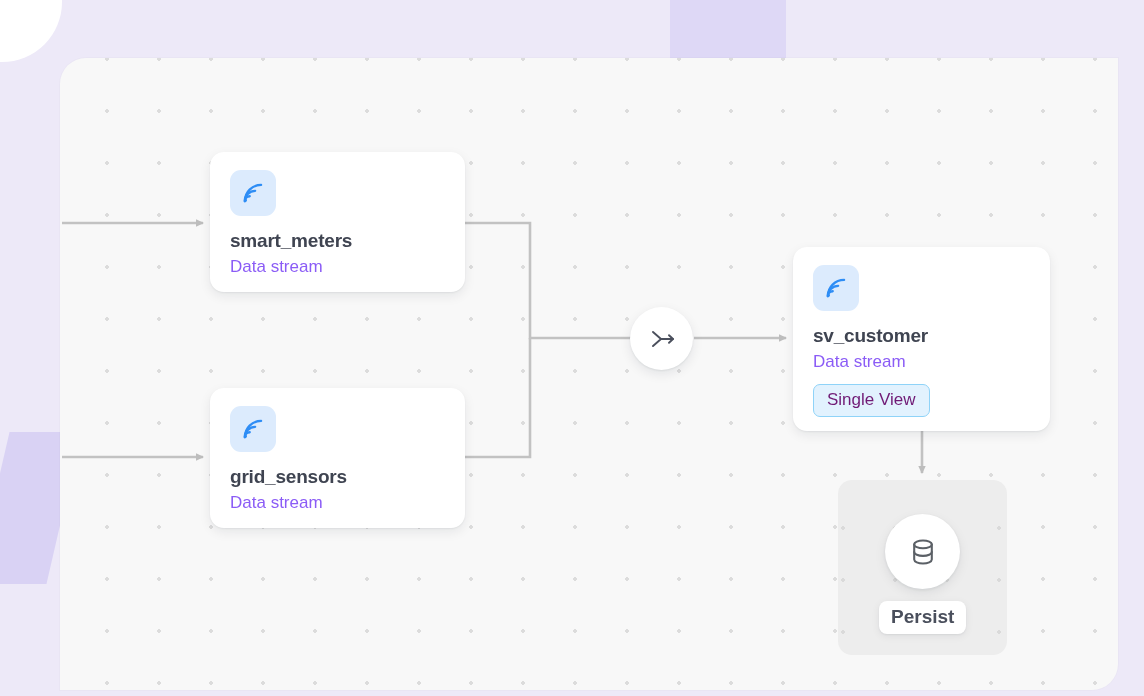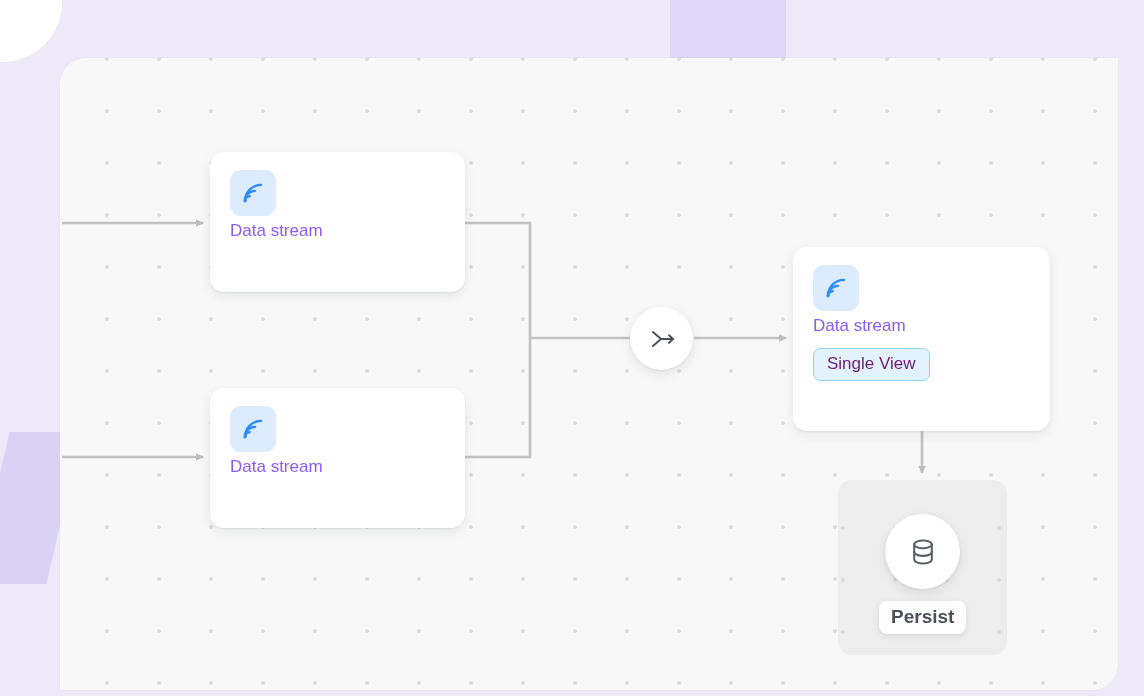--- a/index.html
+++ b/index.html
@@ -229,52 +229,55 @@
 
   <div class="node-card" id="node-smart-meters">
     <div class="node-icon">
       <svg width="26" height="26" viewBox="0 0 24 24" fill="none" stroke="#2E8DF5" stroke-width="2.1" stroke-linecap="round">
         <path d="M4.5 19.5 C4.5 11.2 11.2 4.5 19.5 4.5"></path>
         <path d="M4.5 19.5 C4.5 14.2 8.7 10 14 10"></path>
         <path d="M4.5 19.5 C4.5 17.0 6.6 15 9 15"></path>
         <circle cx="5.2" cy="18.9" r="1.25" fill="#2E8DF5" stroke="none"></circle>
       </svg>
     </div>
+    <div class="node-title">smart_meters</div>
     <div class="node-sub">Data stream</div>
   </div>
 
   <div class="node-card" id="node-grid-sensors">
     <div class="node-icon">
       <svg width="26" height="26" viewBox="0 0 24 24" fill="none" stroke="#2E8DF5" stroke-width="2.1" stroke-linecap="round">
         <path d="M4.5 19.5 C4.5 11.2 11.2 4.5 19.5 4.5"></path>
         <path d="M4.5 19.5 C4.5 14.2 8.7 10 14 10"></path>
         <path d="M4.5 19.5 C4.5 17.0 6.6 15 9 15"></path>
         <circle cx="5.2" cy="18.9" r="1.25" fill="#2E8DF5" stroke="none"></circle>
       </svg>
     </div>
+    <div class="node-title">grid_sensors</div>
     <div class="node-sub">Data stream</div>
   </div>
 
   <div id="op-aggregate">
     <svg width="28" height="24" viewBox="0 0 28 24" fill="none" stroke="#4A4F5C" stroke-width="1.9" stroke-linecap="round" stroke-linejoin="round">
       <path d="M5 5 L13 12 L5 19"></path>
       <path d="M13 12 L25 12"></path>
       <path d="M21 8.2 L25 12 L21 15.8"></path>
     </svg>
   </div>
 
   <div class="node-card" id="node-sv-customer">
     <div class="node-icon">
       <svg width="26" height="26" viewBox="0 0 24 24" fill="none" stroke="#2E8DF5" stroke-width="2.1" stroke-linecap="round">
         <path d="M4.5 19.5 C4.5 11.2 11.2 4.5 19.5 4.5"></path>
         <path d="M4.5 19.5 C4.5 14.2 8.7 10 14 10"></path>
         <path d="M4.5 19.5 C4.5 17.0 6.6 15 9 15"></path>
         <circle cx="5.2" cy="18.9" r="1.25" fill="#2E8DF5" stroke="none"></circle>
       </svg>
     </div>
+    <div class="node-title">sv_customer</div>
     <div class="node-sub">Data stream</div>
     <span class="badge">Single View</span>
   </div>
 
   <div id="group-persist">
     <div class="dots"></div>
   </div>
   <div id="op-persist">
     <svg width="32" height="32" viewBox="0 0 24 24" fill="none" stroke="#5B6066" stroke-width="1.55" stroke-linecap="round" stroke-linejoin="round">
       <ellipse cx="12" cy="6.3" rx="6.6" ry="2.9"></ellipse>

